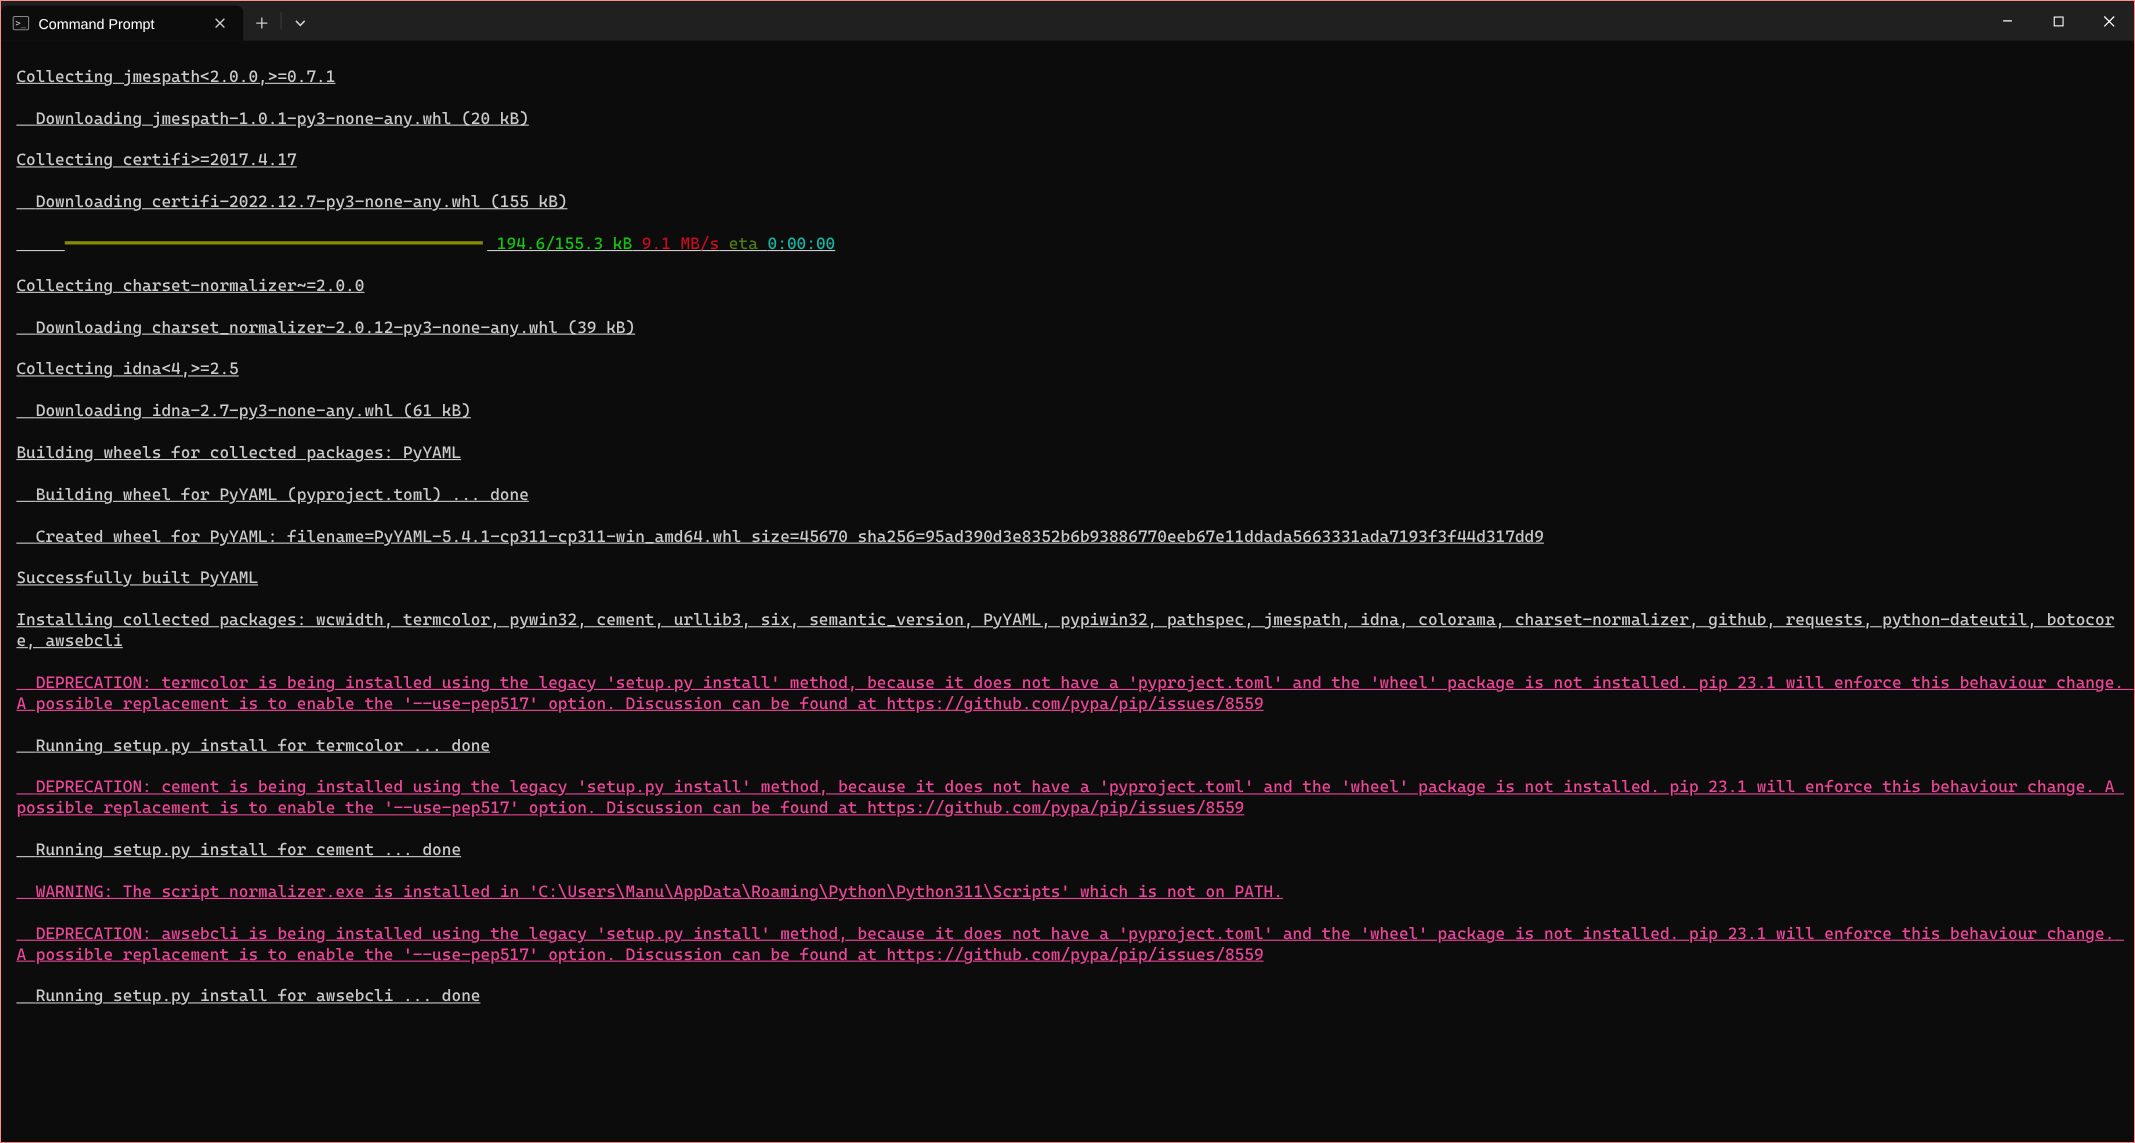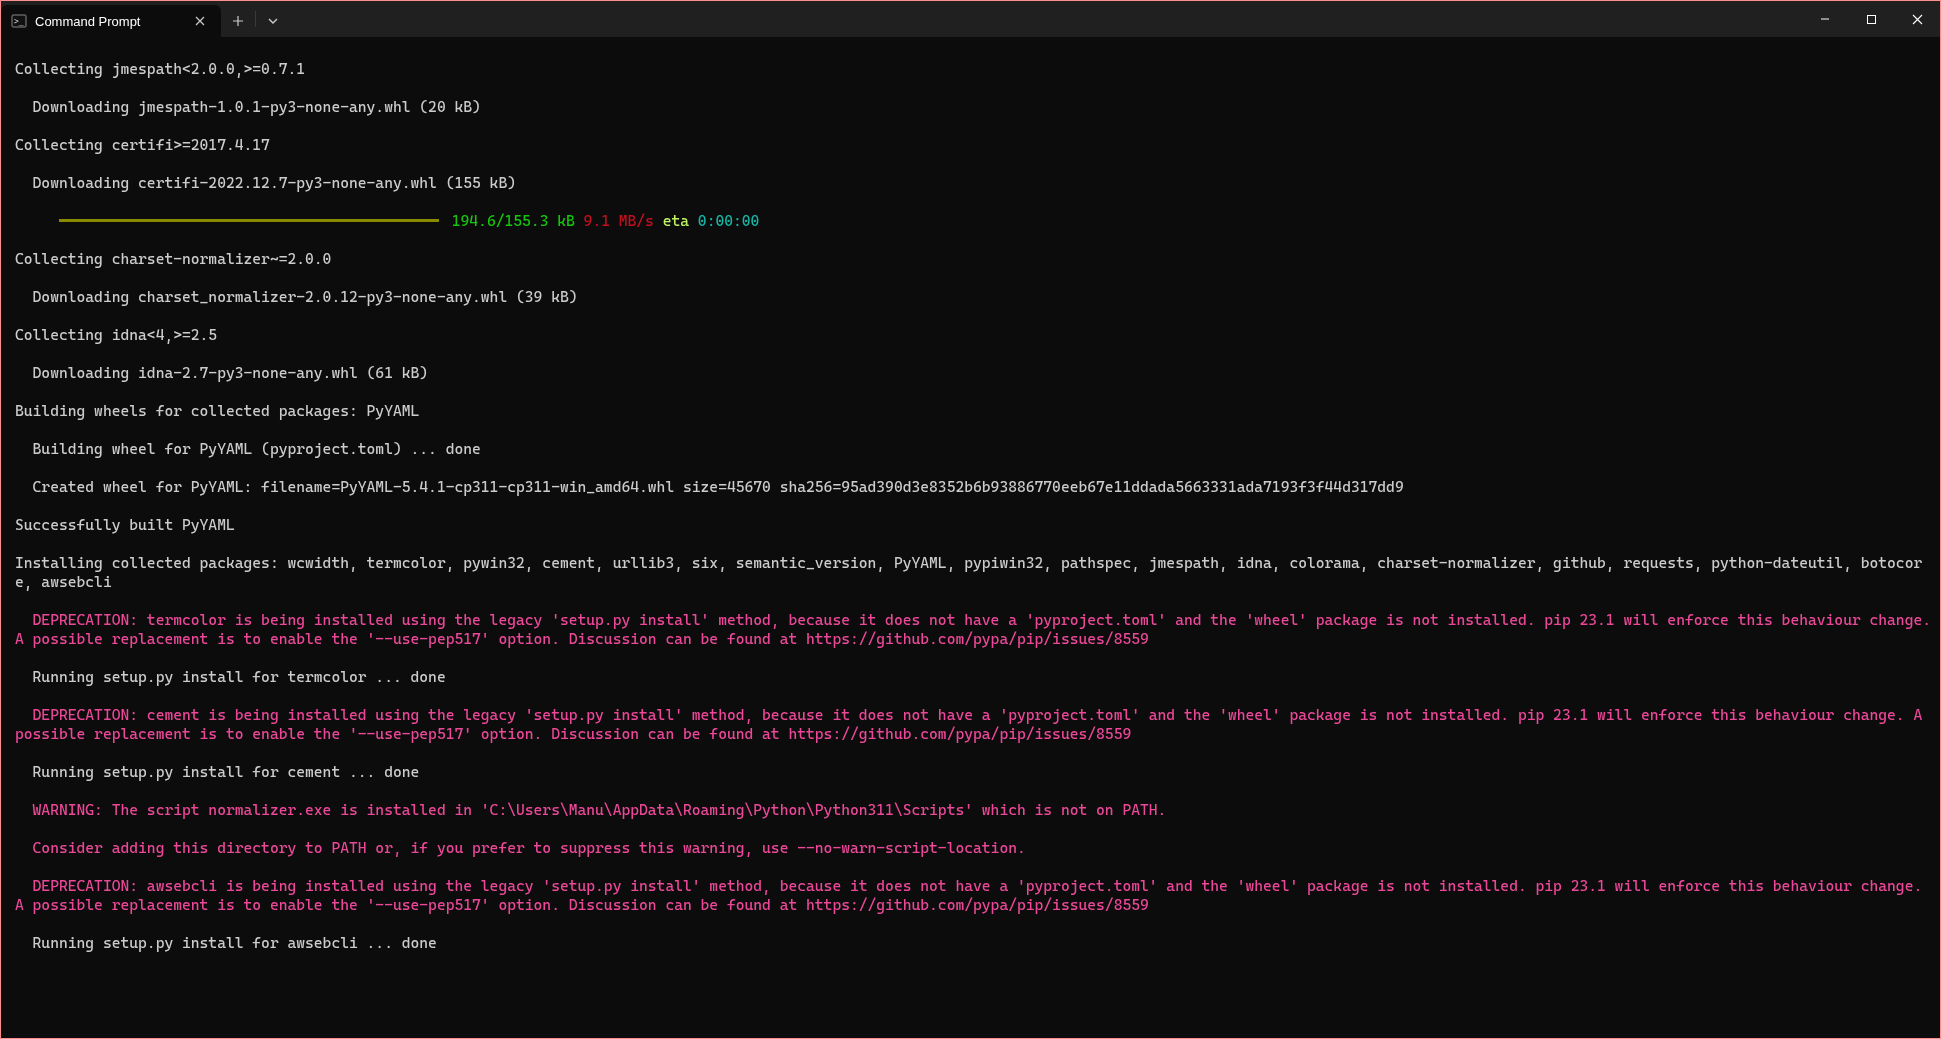--- a/index.html
+++ b/index.html
@@ -64,26 +64,26 @@
     padding: 4px 6px 10px 14px;
     color: #cccccc;
     font-family: 'Cascadia Mono', Consolas, monospace;
     font-size: 15px;
     line-height: 19px;
     white-space: pre-wrap;
     word-break: break-all;
     overflow-y: auto;
     position: relative;
   }
-  .line { display:block; }
+  .line { display:block;text-decoration:underline; }
   .green { color:#16c60c; }
   .red { color:#c50f1f; }
   .cyan { color:#14b8a6; }
   .yellow { color:#ec4899; }
-  .white { color:#bef264; }
+  .white { color:#4d7c0f; }
 
   .bar {
     display:inline-block;
     height:3px;
     vertical-align: middle;
     margin: 0 4px 4px 0;
     background:#8a8a00;
   }
 
   
@@ -155,21 +155,20 @@
 <span class="line">Building wheels for collected packages: PyYAML</span>
 <span class="line">  Building wheel for PyYAML (pyproject.toml) ... done</span>
 <span class="line">  Created wheel for PyYAML: filename=PyYAML-5.4.1-cp311-cp311-win_amd64.whl size=45670 sha256=95ad390d3e8352b6b93886770eeb67e11ddada5663331ada7193f3f44d317dd9</span>
 <span class="line">Successfully built PyYAML</span>
 <span class="line">Installing collected packages: wcwidth, termcolor, pywin32, cement, urllib3, six, semantic_version, PyYAML, pypiwin32, pathspec, jmespath, idna, colorama, charset-normalizer, github, requests, python-dateutil, botocore, awsebcli</span>
 <span class="line yellow">  DEPRECATION: termcolor is being installed using the legacy 'setup.py install' method, because it does not have a 'pyproject.toml' and the 'wheel' package is not installed. pip 23.1 will enforce this behaviour change. A possible replacement is to enable the '--use-pep517' option. Discussion can be found at https://github.com/pypa/pip/issues/8559</span>
 <span class="line">  Running setup.py install for termcolor ... done</span>
 <span class="line yellow">  DEPRECATION: cement is being installed using the legacy 'setup.py install' method, because it does not have a 'pyproject.toml' and the 'wheel' package is not installed. pip 23.1 will enforce this behaviour change. A possible replacement is to enable the '--use-pep517' option. Discussion can be found at https://github.com/pypa/pip/issues/8559</span>
 <span class="line">  Running setup.py install for cement ... done</span>
 <span class="line yellow">  WARNING: The script normalizer.exe is installed in 'C:\Users\Manu\AppData\Roaming\Python\Python311\Scripts' which is not on PATH.</span>
-<span class="line yellow">  Consider adding this directory to PATH or, if you prefer to suppress this warning, use --no-warn-script-location.</span>
 <span class="line yellow">  DEPRECATION: awsebcli is being installed using the legacy 'setup.py install' method, because it does not have a 'pyproject.toml' and the 'wheel' package is not installed. pip 23.1 will enforce this behaviour change. A possible replacement is to enable the '--use-pep517' option. Discussion can be found at https://github.com/pypa/pip/issues/8559</span>
 <span class="line">  Running setup.py install for awsebcli ... done</span>
 
 <span class="line"></span>
 
 
 <span class="line"></span>
 
   </div>
 </div>

